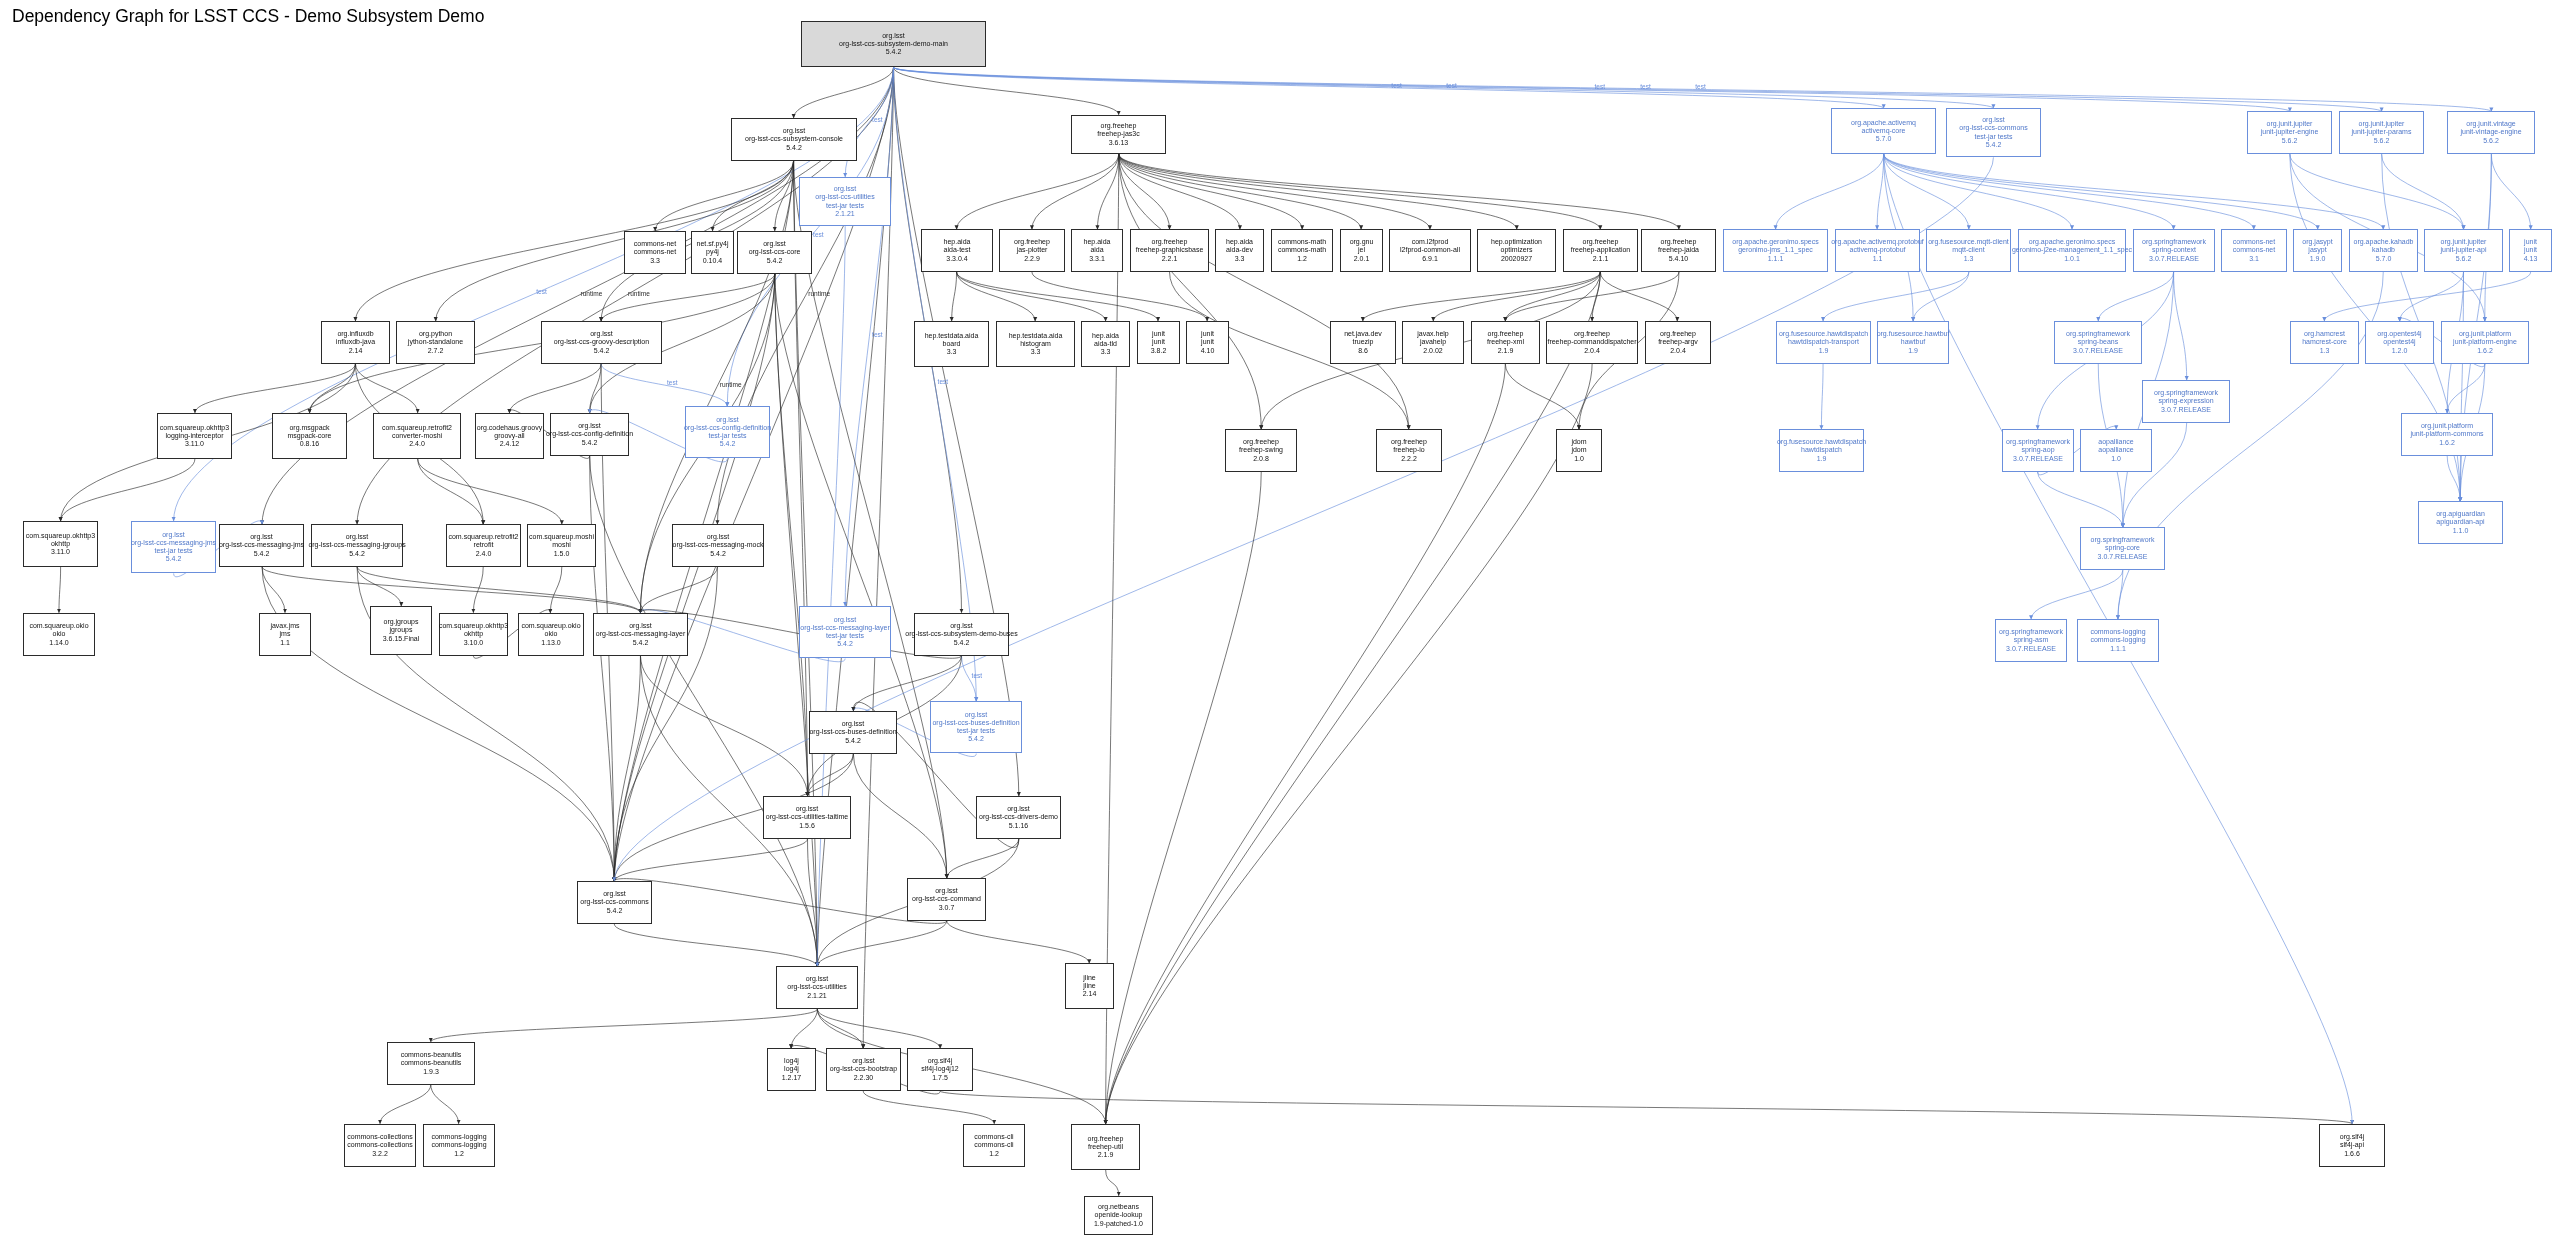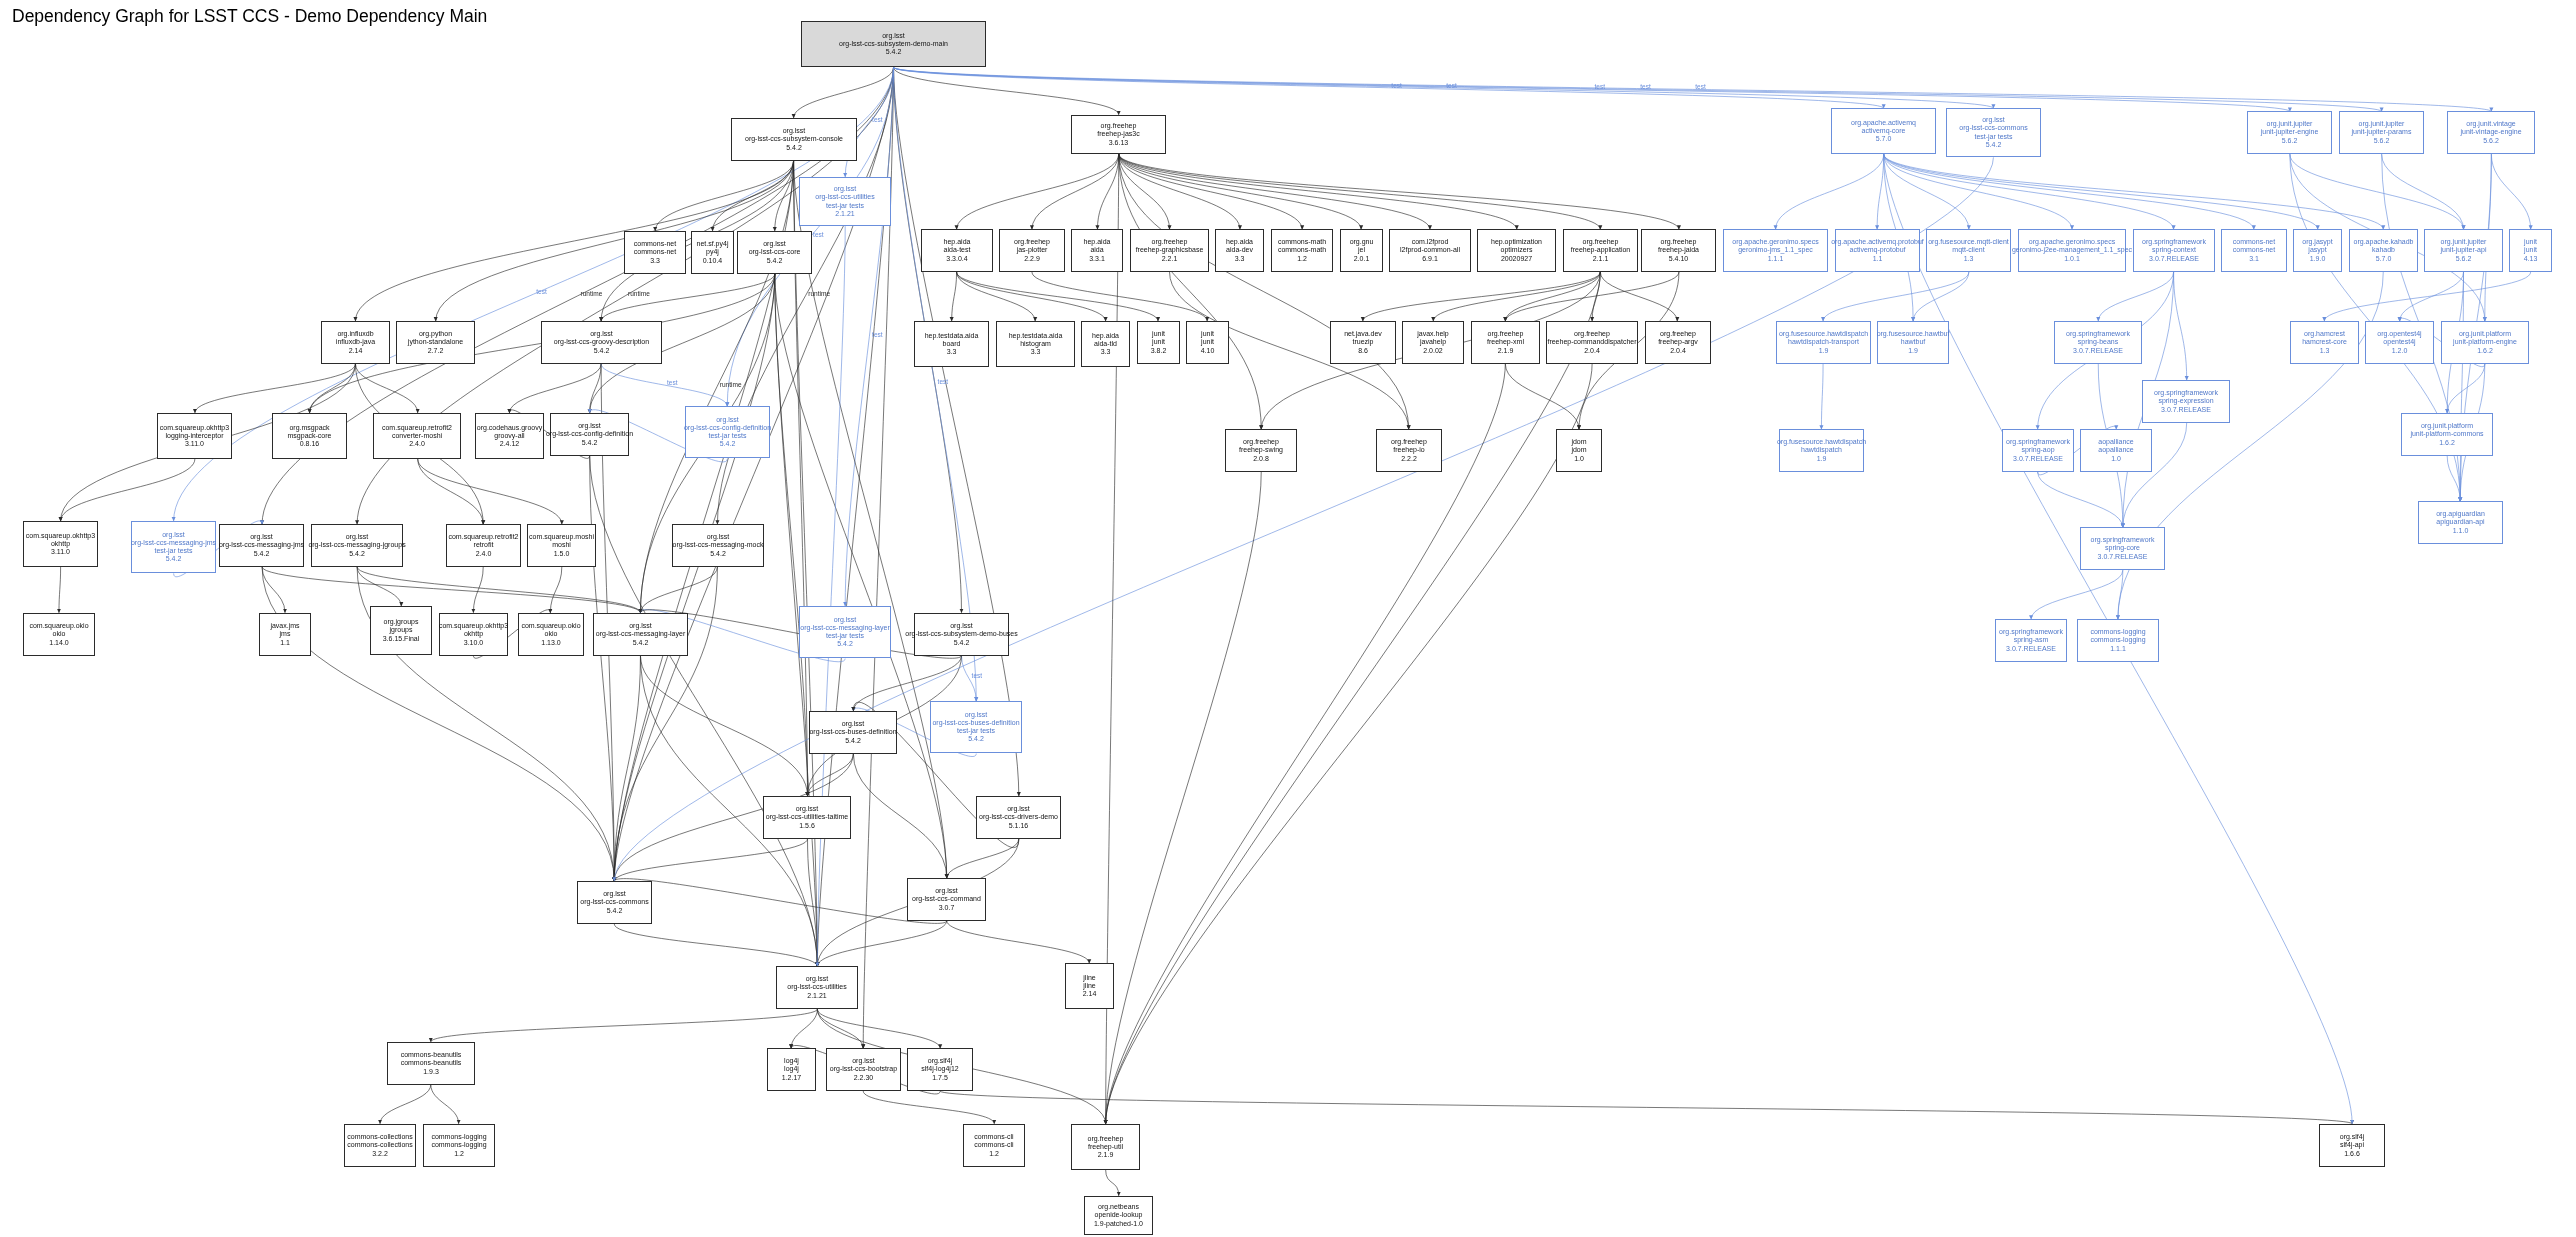--- a/index.html
+++ b/index.html
@@ -48,21 +48,21 @@
     color: #4f77c9;
   }
   .node.root {
     background: #d9d9d9;
   }
 </style>
 </head>
 <body>
 
 <div>
-  <div class="graph-title">Dependency Graph for LSST CCS - Demo Dependency Main</div>
+  <div class="graph-title">Dependency Graph for LSST CCS - Demo Subsystem Demo</div>
 
   <svg id="edges" xmlns="http://www.w3.org/2000/svg" width="2576" height="1238" viewBox="0 0 4718 2267">
     <defs>
       <marker id="ak" markerWidth="9" markerHeight="9" refX="7.5" refY="4.5" orient="auto" markerUnits="userSpaceOnUse">
         <path d="M0,0.8 L8,4.5 L0,8.2 z" fill="#2b2b2b"></path>
       </marker>
       <marker id="ab" markerWidth="9" markerHeight="9" refX="7.5" refY="4.5" orient="auto" markerUnits="userSpaceOnUse">
         <path d="M0,0.8 L8,4.5 L0,8.2 z" fill="#6a8fdc"></path>
       </marker>
     </defs>

